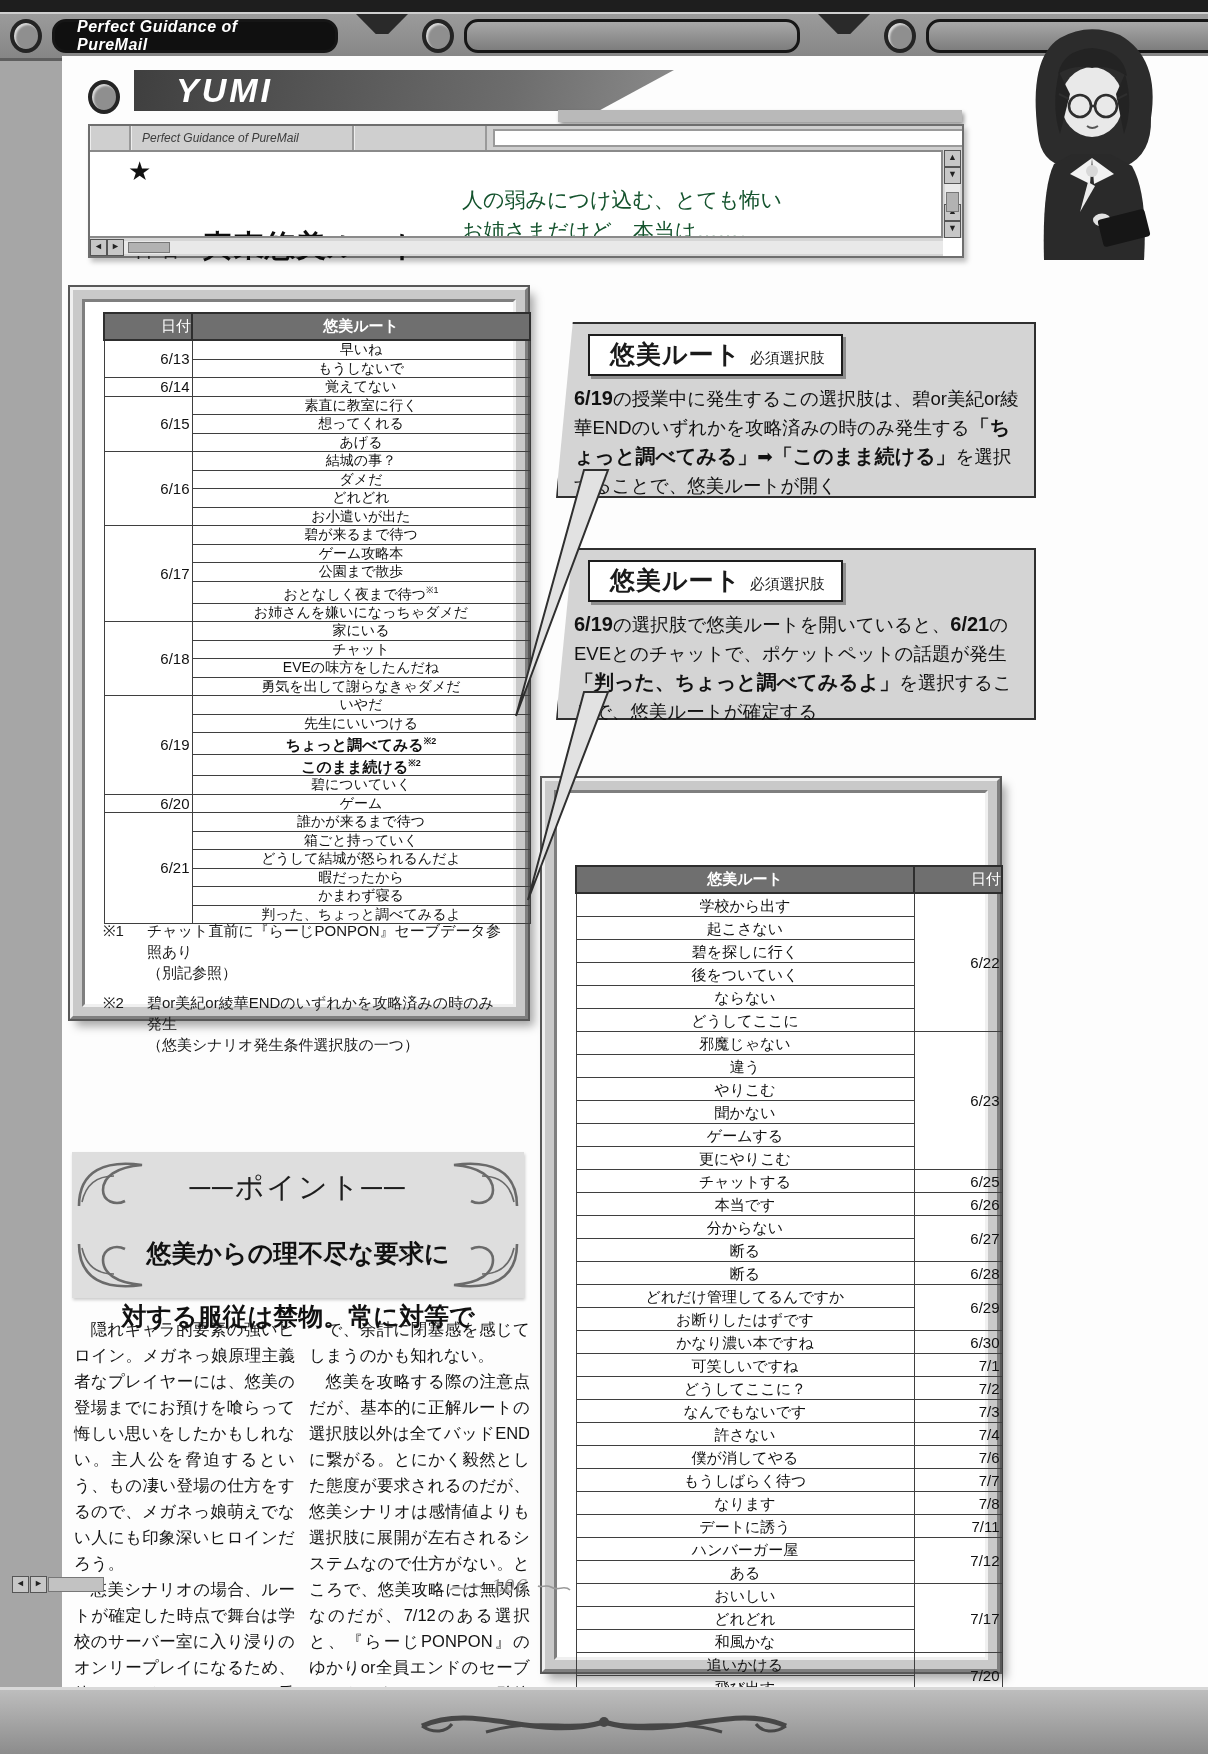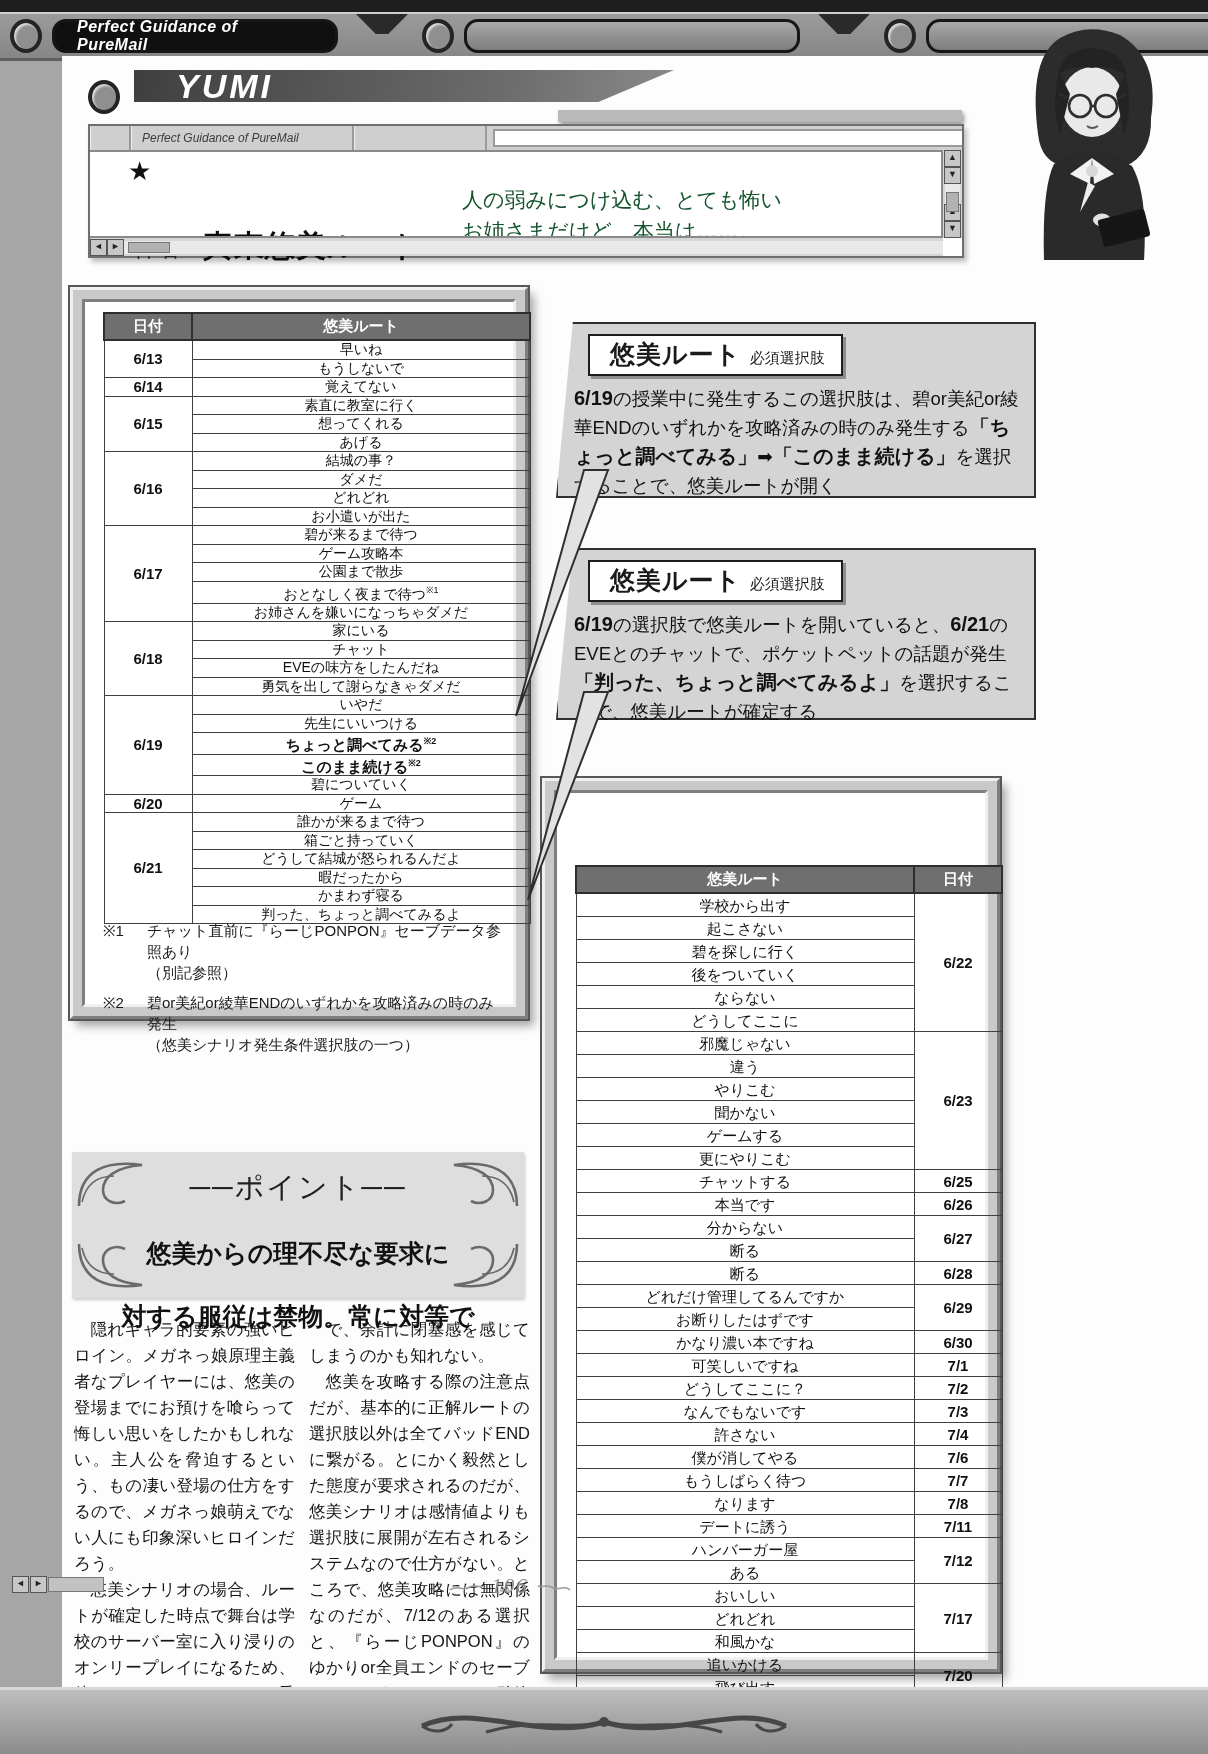--- a/index.html
+++ b/index.html
@@ -18,21 +18,21 @@
              display:flex;align-items:center;padding:0 22px;letter-spacing:.5px;width:236px;}
   .tab.ghost{background:linear-gradient(#a8a8a8,#7d7d7d);width:330px;}
   .notch{width:52px;height:44px;background:#2a2a2a;clip-path:polygon(0 0,100% 0,62% 100%,38% 100%);flex:0 0 auto;margin:0 4px 0 18px;align-self:flex-start;height:20px;}
 
   
   #paper{position:absolute;left:62px;top:56px;width:1146px;height:1634px;background:#fdfdfd;}
 
   
   #yumi-bar{position:absolute;left:88px;top:70px;width:620px;height:52px;}
   #yumi-bar .ring{position:absolute;left:0;top:10px;margin:0;}
-  #yumi-tab{position:absolute;left:46px;top:0;width:540px;height:32px;
+  #yumi-tab{position:absolute;left:46px;top:0;width:540px;height:41px;
             background:linear-gradient(100deg,#3f3f3f,#6d6d6d 70%,#8a8a8a);
             clip-path:polygon(0 0,100% 0,86% 100%,0 100%);
             display:flex;align-items:center;}
   #yumi-tab span{color:#fff;font-weight:bold;font-style:italic;font-size:34px;letter-spacing:3px;padding-left:42px;}
   #yumi-underbar{position:absolute;left:470px;top:40px;width:404px;height:12px;background:#b9b9b9;
                  box-shadow:2px 3px 4px rgba(0,0,0,.4);}
 
   
   #mailwin{position:absolute;left:88px;top:124px;width:872px;height:130px;background:#fff;
            border:2px solid #6e6e6e;box-shadow:3px 4px 5px rgba(0,0,0,.25);}
@@ -70,21 +70,21 @@
 
   #left-frame{left:70px;top:287px;width:452px;height:726px;}
   #right-frame{left:542px;top:778px;width:452px;height:888px;}
 
   
   .gtable{border-collapse:collapse;width:100%;table-layout:fixed;}
   .gtable th{background:#6f6f6f;color:#fff;font-weight:bold;font-size:15px;padding:3px 0;
              border:2px solid #2e2e2e;}
   .gtable td{border:1px solid #3f3f3f;text-align:center;font-size:14px;line-height:15.5px;
              padding:1px 2px;color:#101010;}
-  .gtable .date{width:86px;font-weight:bold;font-size:15px;}
+  .gtable .date{width:86px;font-weight:normal;font-size:15px;text-align:right;}
   .gtable td.c-bold{font-weight:bold;font-size:15px;}
   .gtable sup{font-size:9px;vertical-align:super;}
   #left-table{position:absolute;left:18px;right:18px;top:10px;}
   #right-table{position:absolute;left:18px;right:18px;top:72px;}
   #right-table td{font-size:15px;line-height:19px;padding:1.5px 2px;}
 
   
   #footnotes{position:absolute;left:18px;right:12px;top:618px;}
   .fnote{display:flex;margin-bottom:9px;}
   .fnote .mark{width:44px;font-size:15px;flex:0 0 auto;}

